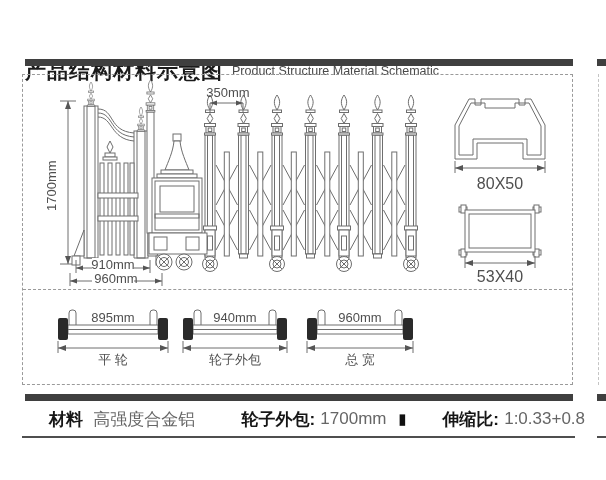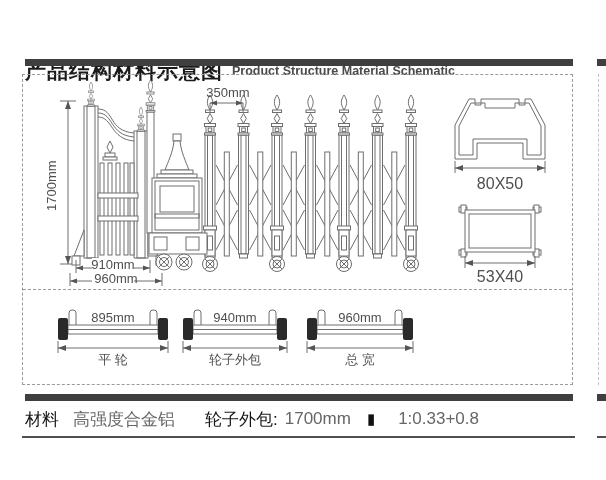--- a/index.html
+++ b/index.html
@@ -1,33 +1,33 @@
 <!DOCTYPE html>
 <html><head>
 <meta charset="utf-8">
 <style>
   html,body{margin:0;padding:0;background:#fff;}
   .page{position:relative;width:606px;height:480px;background:#fff;overflow:hidden;
         font-family:"Liberation Sans",sans-serif;}
   .hdr{position:absolute;left:25px;top:14px;display:flex;align-items:center;white-space:nowrap;margin-top:43px;}
   .hdr .cn{font-size:21px;font-weight:bold;color:#1a1a1a;letter-spacing:1px;}
-  .hdr .en{font-size:12.5px;color:#4a4a4a;margin-left:9px;font-weight:bold;}
+  .hdr .en{font-size:12.5px;color:#4a4a4a;margin-left:9px;}
   .bar{position:absolute;background:#3f3f3f;height:7px;}
   .bar1{left:25px;top:59px;width:548px;}
   .bar2{left:25px;top:394px;width:548px;}
   .barfrag1{left:597px;top:59px;width:9px;}
   .barfrag2{left:597px;top:394px;width:9px;}
   .diagram-box{position:absolute;left:22px;top:74px;width:551px;height:311px;
                border:1px dashed #9a9a9a;box-sizing:border-box;}
   .divider{position:absolute;left:0;top:214px;width:100%;border-top:1px dashed #9a9a9a;}
   .edge-dash{position:absolute;left:598px;top:74px;height:311px;border-left:1px dashed #c4c4c4;}
   .drawing{position:absolute;left:0;top:0;}
   .mats{position:absolute;left:25px;top:404px;width:560px;height:30px;display:flex;
         align-items:center;white-space:nowrap;font-size:17px;}
-  .mats .b{font-weight:normal;color:#161616;}
+  .mats .b{font-weight:bold;color:#161616;margin-left:24px;}
   .mats .g{color:#666;}
   .mats .sp14{width:14px;} .mats .sp30{width:30px;} .mats .sp6{width:7px;} .mats .sp16{width:16px;}
   .mats .sep{color:#111;font-size:15px;}
   .rule{position:absolute;left:22px;top:436px;width:553px;height:2px;background:#4f4f4f;}
   .rulefrag{position:absolute;left:597px;top:436px;width:9px;height:2px;background:#4f4f4f;}
   svg .ln{stroke:#6e6e6e;stroke-width:1;fill:none;}
   svg .fw{stroke:#6e6e6e;stroke-width:1;fill:#ffffff;}
   svg .dk{fill:#2a2a2a;stroke:none;}
   svg .ar{fill:#555;stroke:none;}
   svg text{fill:#4f4f4f;font-family:"Liberation Sans",sans-serif;}
@@ -344,20 +344,21 @@
     <span class="b">材料</span>
     <span class="sp14"></span>
     <span class="g">高强度合金铝</span>
     <span class="sp30"></span>
     <span class="b">轮子外包:</span>
     <span class="sp6"></span>
     <span class="g">1700mm</span>
     <span class="sp16"></span>
     <span class="sep">▮</span>
     <span class="sp16"></span>
+    <span class="b">伸缩比:</span>
     <span class="sp6"></span>
     <span class="g">1:0.33+0.8</span>
   </div>
 
   <div class="rule"></div>
   <div class="rulefrag"></div>
 
 </div>
 
 </body></html>

